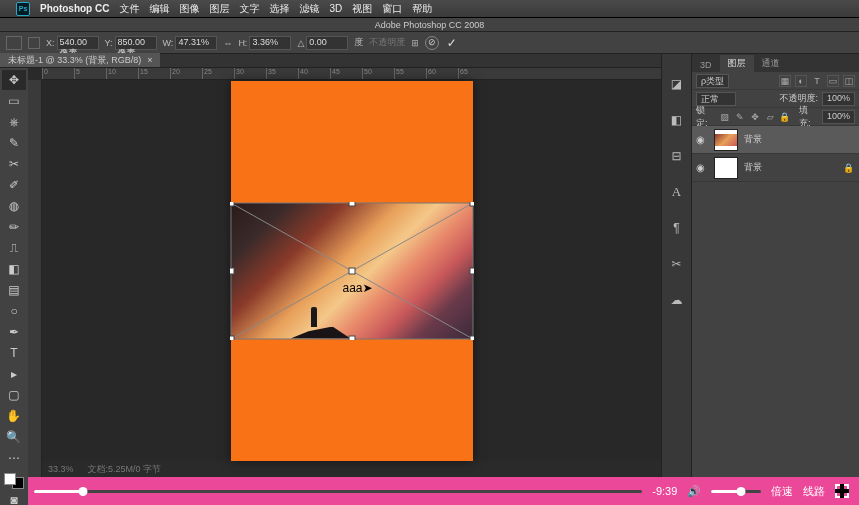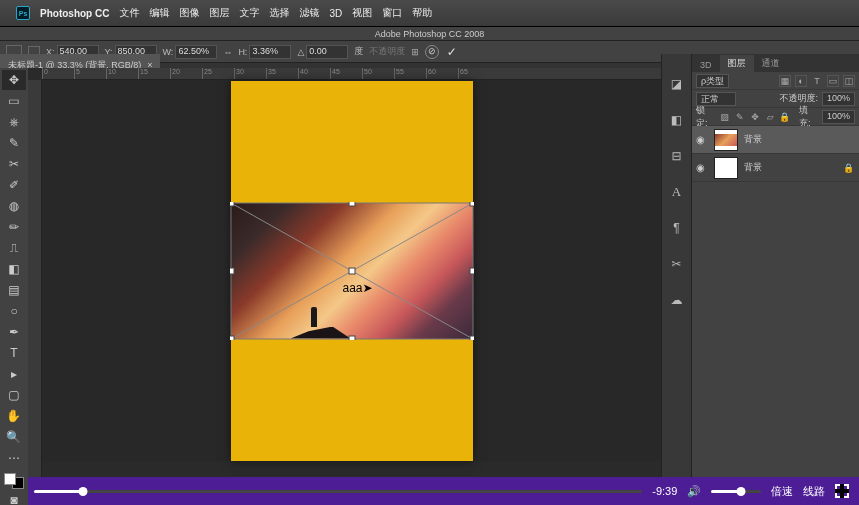--- a/index.html
+++ b/index.html
@@ -1,44 +1,44 @@
 <!DOCTYPE html>
 <html><head>
 <meta charset="utf-8">
 <style>
 * { margin: 0; padding: 0; box-sizing: border-box; font-family: "Helvetica Neue", Arial, sans-serif; }
 body { width: 859px; height: 505px; background: #2a2a2a; overflow: hidden; position: relative; }
 
-.mac-menubar { height: 27px; background: linear-gradient(#4a4a4a,#3a3a3a); display: flex; align-items: center; padding-left: 6px; font-size: 10px; color: #eee; gap: 10px; border-bottom: 1px solid #000; }
+.mac-menubar { height: 18px; background: linear-gradient(#4a4a4a,#3a3a3a); display: flex; align-items: center; padding-left: 6px; font-size: 10px; color: #eee; gap: 10px; border-bottom: 1px solid #000; }
 .apple { font-size: 11px; }
 .mb-item { cursor: default; }
 .mb-app { font-weight: bold; }
 .ps-icon { width: 14px; height: 14px; background: #001d26; border: 1px solid #2aa7c7; color: #2aa7c7; font-size: 7px; font-weight: bold; display: inline-flex; align-items: center; justify-content: center; border-radius: 2px; }
 
 .titlebar { height: 14px; background: #424242; display: flex; align-items: center; justify-content: center; font-size: 9px; color: #ccc; border-bottom: 1px solid #222; }
 
 .options-bar { height: 22px; background: #424242; display: flex; align-items: center; padding: 0 6px; font-size: 9px; color: #bbb; gap: 6px; border-bottom: 1px solid #222; }
 .opt-icon { width: 16px; height: 14px; border: 1px solid #666; display: inline-flex; }
 .opt-icon-sml { width: 12px; height: 12px; border: 1px solid #666; display: inline-flex; }
 .opt-field { display: flex; align-items: center; gap: 2px; }
 .opt-input { background: #333; border: 1px solid #555; color: #ddd; font-size: 9px; width: 42px; height: 14px; padding: 0 2px; }
 .check { width: 14px; height: 14px; border-radius: 50%; display: inline-flex; align-items: center; justify-content: center; color: #ccc; }
 .cancel-c { border: 1px solid #888; line-height:1; }
 .commit-c { color: #ddd; font-size: 12px; }
 
 .doc-tab-row { height: 14px; background: #333; display: flex; align-items: flex-end; font-size: 9px; color: #ccc; border-bottom: 1px solid #222; }
-.doc-tab { background: #555; padding: 1px 8px; display: flex; align-items: center; gap: 6px; height: 22px; }
+.doc-tab { background: #555; padding: 1px 8px; display: flex; align-items: center; gap: 6px; height: 14px; }
 .doc-close { font-size: 9px; color: #ccc; }
 
 .workspace { position: absolute; top: 68px; left: 28px; right: 198px; bottom: 28px; background: #2a2a2a; }
 .ruler-h { position: absolute; top: 0; left: 14px; right: 0; height: 12px; background: #3a3a3a; border-bottom: 1px solid #222; font-size: 7px; color: #888; display: flex; }
 .ruler-h span { width: 32px; border-left: 1px solid #666; padding-left: 1px; }
 .ruler-v { position: absolute; top: 12px; left: 0; width: 14px; bottom: 0; background: #3a3a3a; border-right: 1px solid #222; }
 .canvas-bg { position: absolute; top: 12px; left: 14px; right: 0; bottom: 16px; background: #282828; display: flex; align-items: center; justify-content: center; }
-.artboard { width: 242px; height: 380px; background: #eab308; position: relative; box-shadow: 0 0 10px rgba(0,0,0,.5); }
+.artboard { width: 242px; height: 380px; background: #f97316; position: relative; box-shadow: 0 0 10px rgba(0,0,0,.5); }
 .placed-img { position: absolute; top: 122px; left: 0; width: 242px; height: 136px; background: linear-gradient(135deg,#2a1a1a 0%,#3a2a2a 15%,#8a3a2a 30%,#e8a05a 45%,#f4c888 55%,#e8886a 65%,#c8585a 75%,#6a3a4a 85%,#3a2a3a 100%); }
 .placed-img::before { content: ""; position: absolute; left: 80px; bottom: 12px; width: 6px; height: 20px; background: #1a1a1a; border-radius: 2px 2px 0 0; }
 .placed-img::after { content: ""; position: absolute; left: 60px; bottom: 0; width: 60px; height: 12px; background: #1a1416; clip-path: polygon(0 100%, 100% 100%, 70% 0, 30% 40%); }
 .overlay { position: absolute; top: 121px; left: -1px; width: 244px; height: 138px; pointer-events: none; }
 .overlay line { stroke: #888; stroke-width: 1; }
 .handle { fill: #fff; stroke: #444; stroke-width: 1; }
 .cursor-arrow { position: absolute; top: 200px; left: 112px; font-size: 12px; color: #000; }
 .status-strip { position: absolute; bottom: 0; left: 14px; height: 16px; font-size: 9px; color: #777; display: flex; align-items: center; gap: 14px; padding-left: 6px; }
 
 .toolbar { position: absolute; top: 68px; left: 0; width: 28px; background: #424242; display: flex; flex-direction: column; align-items: center; padding-top: 2px; gap: 1px; z-index: 5; }
@@ -60,21 +60,21 @@
 .panel-select { background: #333; border: 1px solid #555; color: #ccc; font-size: 9px; height: 14px; padding: 0 4px; flex: 0 0 auto; }
 .mini-icon { width: 12px; height: 12px; display: inline-flex; align-items: center; justify-content: center; color: #aaa; font-size: 9px; border: 1px solid #555; }
 .mini-plain { width: 12px; height: 12px; display: inline-flex; align-items: center; justify-content: center; color: #aaa; font-size: 9px; }
 .layer-item { display: flex; align-items: center; height: 28px; padding: 2px 4px; gap: 6px; border-bottom: 1px solid #383838; }
 .layer-item.sel { background: #5a5a5a; }
 .eye { width: 12px; color: #ccc; font-size: 10px; }
 .thumb { width: 24px; height: 22px; background: #fff; border: 1px solid #222; display: flex; align-items: center; justify-content: center; overflow: hidden; }
 .thumb-img { width: 100%; height: 60%; background: linear-gradient(135deg,#8a3a2a,#e8a05a,#c8585a); }
 .lock { margin-left: auto; color: #999; font-size: 9px; }
 
-.video-bar { position: absolute; bottom: 0; left: 0; right: 0; height: 28px; background: #4c1d95; display: flex; align-items: center; padding: 0 10px; gap: 10px; color: #fff; font-size: 11px; }
+.video-bar { position: absolute; bottom: 0; left: 0; right: 0; height: 28px; background: #ec4899; display: flex; align-items: center; padding: 0 10px; gap: 10px; color: #fff; font-size: 11px; }
 .play-btn { width: 14px; display: flex; align-items: center; justify-content: center; }
 .progress { flex: 1; height: 3px; background: #444; position: relative; border-radius: 2px; }
 .progress-fill { position: absolute; left: 0; top: 0; bottom: 0; width: 8%; background: #fff; border-radius: 2px; }
 .progress-knob { position: absolute; left: 8%; top: -3px; width: 9px; height: 9px; background: #fff; border-radius: 50%; transform: translateX(-50%); }
 .vol { width: 50px; height: 3px; background: #444; position: relative; border-radius: 2px; }
 .vol-fill { position: absolute; left: 0; top: 0; bottom: 0; width: 60%; background: #fff; border-radius: 2px; }
 .vol-knob { position: absolute; left: 60%; top: -3px; width: 9px; height: 9px; background: #fff; border-radius: 50%; transform: translateX(-50%); }
 .vb-txt { white-space: nowrap; }
 .fs { width: 14px; height: 14px; border: 2px solid #fff; position: relative; }
 .fs::before, .fs::after { content: ""; position: absolute; background: #000; }
@@ -111,21 +111,21 @@
   <span class="opt-field">
       <span>X:</span>
       <span class="opt-input">540.00 像素</span>
     </span>
   <span class="opt-field">
       <span>Y:</span>
       <span class="opt-input">850.00 像素</span>
     </span>
   <span class="opt-field">
       <span>W:</span>
-      <span class="opt-input">62.50%</span>
+      <span class="opt-input">47.31%</span>
     </span>
   <span>⇔</span>
   <span class="opt-field">
       <span>H:</span>
       <span class="opt-input">3.36%</span>
     </span>
   <span class="opt-field">
       <span>△</span>
       <span class="opt-input">0.00</span>
     </span>
@@ -202,20 +202,24 @@
         <rect class="handle" x="-2" y="66" width="6" height="6"></rect>
           <rect class="handle" x="240" y="66" width="6" height="6"></rect>
         <rect class="handle" x="-2" y="134" width="6" height="6"></rect>
           <rect class="handle" x="119" y="134" width="6" height="6"></rect>
           <rect class="handle" x="240" y="134" width="6" height="6"></rect>
         <rect class="handle" x="119" y="66" width="6" height="6"></rect>
       </svg>
       <span class="cursor-arrow">aaa➤</span>
     </div>
   </div>
+  <div class="status-strip">
+    <span>33.3%</span>
+    <span>文档:5.25M/0 字节</span>
+  </div>
 </div>
 
 <div class="right-panels">
   <div class="dock">
     <div class="dock-icon">◪</div>
     <div class="dock-icon">◧</div>
     <div class="dock-icon">⊟</div>
     <div class="dock-icon txt">A</div>
     <div class="dock-icon">¶</div>
     <div class="dock-icon">✂</div>

